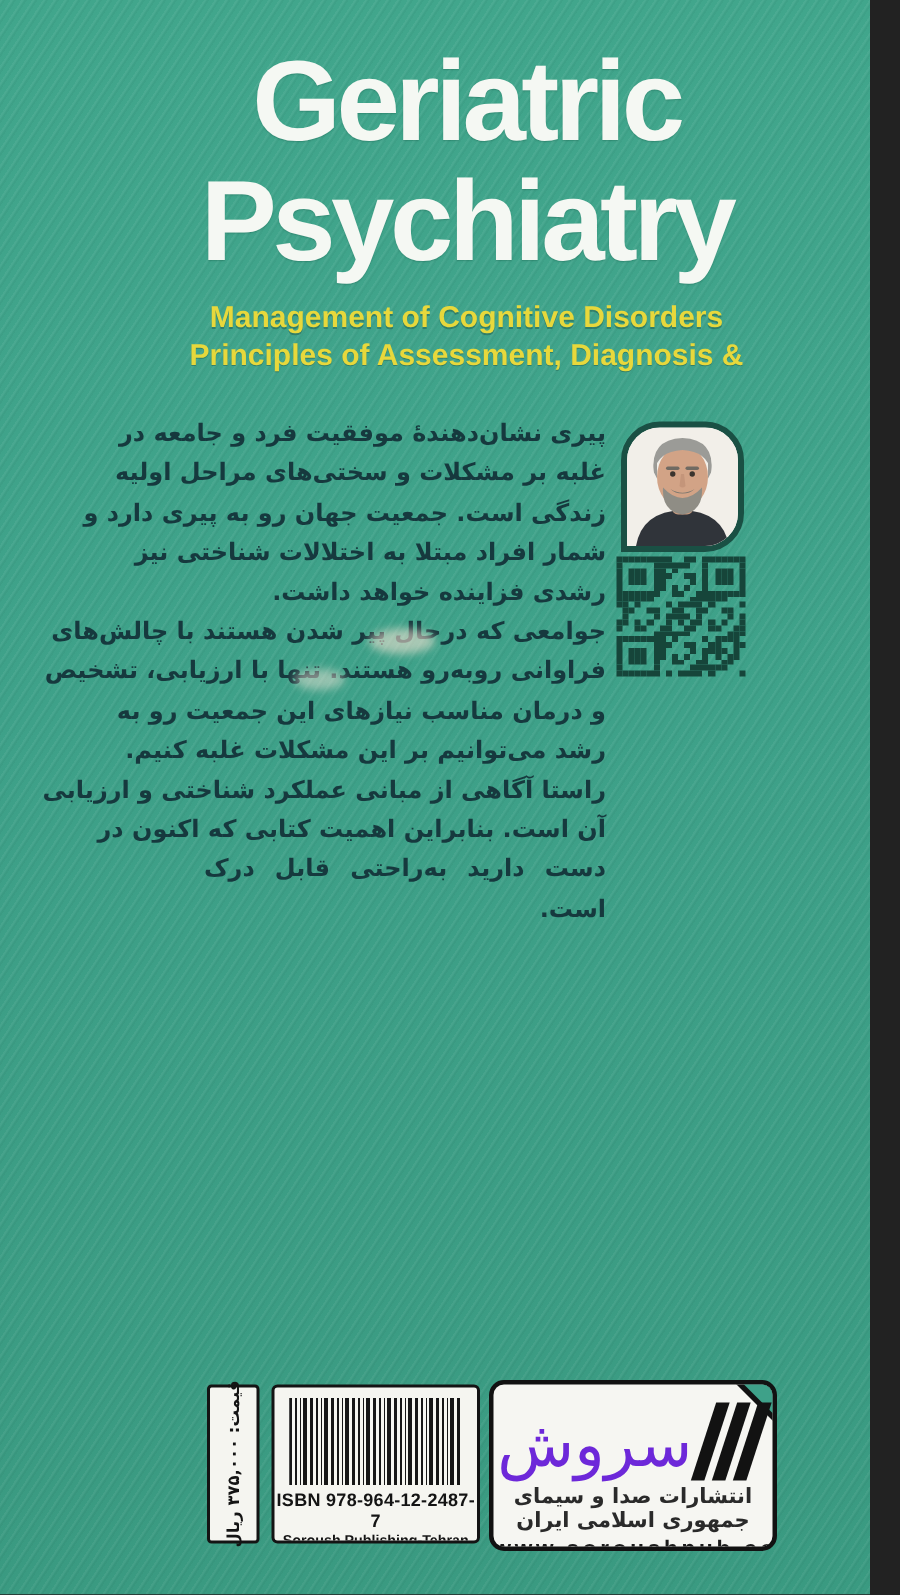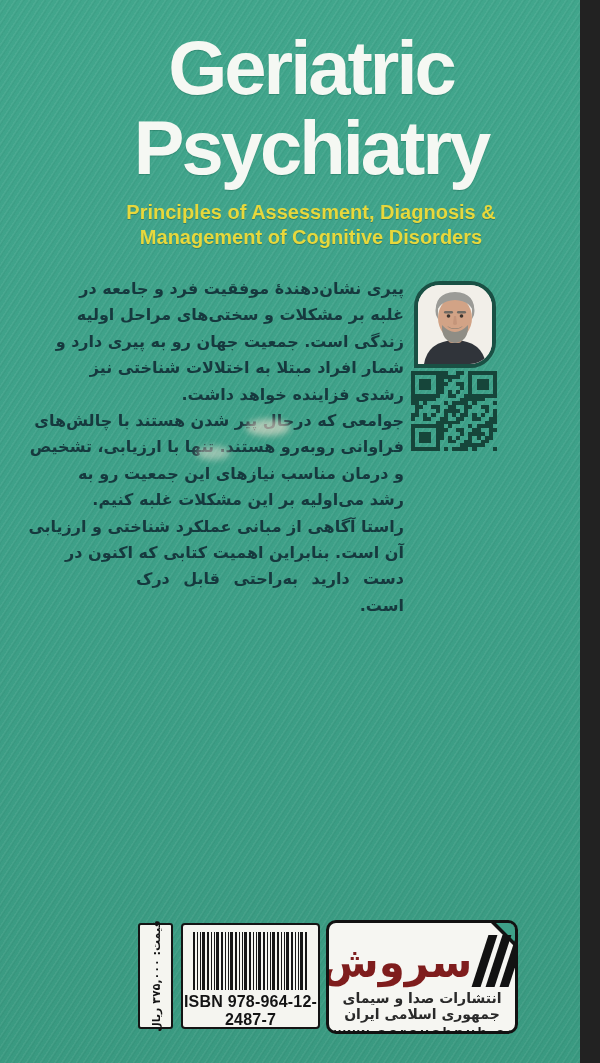--- a/index.html
+++ b/index.html
@@ -63,66 +63,66 @@
     position:absolute;left:181px;top:923px;width:139px;height:106px;
     background:#f5f5f0;border:2px solid #141414;border-radius:4px;box-sizing:border-box;
     text-align:center;overflow:hidden;
   }
   .barcode-bars{
     margin:7px 10px 0 10px;height:58px;background:#f5f5f0;
     background-image:
       repeating-linear-gradient(90deg,#161616 0 2px,transparent 2px 4px,#161616 4px 5px,transparent 5px 9px,#161616 9px 12px,transparent 12px 14px),
       repeating-linear-gradient(90deg,#161616 0 1px,transparent 1px 7px);
   }
-  .isbn-line{margin-top:3px;font-size:16px;font-weight:bold;color:#141414;letter-spacing:.2px;}
+  .isbn-line{margin-top:3px;font-size:12px;font-weight:bold;color:#141414;letter-spacing:.2px;}
   .imprint-line{margin-top:1px;font-size:9.5px;font-weight:bold;color:#141414;}
   .logo-box{
     position:absolute;left:326px;top:920px;width:192px;height:114px;
     background:#f6f6f2;border:3px solid #121212;border-radius:10px;box-sizing:border-box;
     text-align:center;overflow:hidden;
   }
   .notch-edge{position:absolute;top:-3px;right:-3px;width:0;height:0;
     border-top:30px solid #121212;border-left:30px solid transparent;}
   .notch{position:absolute;top:-3px;right:-3px;width:0;height:0;
     border-top:25px solid #3ea189;border-left:25px solid transparent;}
   .logo-row{display:flex;align-items:flex-end;justify-content:center;gap:8px;height:56px;margin-top:8px;}
   .logo-word{
-    font-size:42px;line-height:48px;font-weight:bold;color:#7f1d1d;
+    font-size:42px;line-height:48px;font-weight:normal;color:#6d28d9;
     font-family:"DejaVu Sans",sans-serif;
   }
   .logo-stripes{display:flex;gap:5px;height:52px;transform:skewX(-18deg);margin-right:6px;}
   .logo-stripes i{display:block;width:9px;height:100%;background:#121212;}
   .publisher-name{margin-top:3px;font-size:14px;font-weight:bold;color:#2a2a2a;direction:rtl;
     font-family:"DejaVu Sans",sans-serif;}
   .website{margin-top:2px;font-size:15px;font-weight:bold;color:#1b1b1b;letter-spacing:2.5px;}
 </style>
 </head>
 <body>
 
 <div class="cover">
 
   <div class="title-block">
     <div class="title-line">Geriatric</div>
     <div class="title-line">Psychiatry</div>
     <div class="subtitle">
+      <div class="subtitle-line">Management of Cognitive Disorders</div>
       <div class="subtitle-line">Principles of Assessment, Diagnosis &amp;</div>
-      <div class="subtitle-line">Management of Cognitive Disorders</div>
     </div>
   </div>
 
   <div class="blurb">
     <div class="fa-line">پیری نشان‌دهندهٔ موفقیت فرد و جامعه در</div>
     <div class="fa-line">غلبه بر مشکلات و سختی‌های مراحل اولیه</div>
     <div class="fa-line">زندگی است. جمعیت جهان رو به پیری دارد و</div>
     <div class="fa-line">شمار افراد مبتلا به اختلالات شناختی نیز</div>
     <div class="fa-line fa-line-end">رشدی فزاینده خواهد داشت.</div>
     <div class="fa-line">جوامعی که درحال پیر شدن هستند با چالش‌های</div>
     <div class="fa-line">فراوانی روبه‌رو هستند. تنها با ارزیابی، تشخیص</div>
     <div class="fa-line">و درمان مناسب نیازهای این جمعیت رو به</div>
-    <div class="fa-line">رشد می‌اولیه بر این مشکلات غلبه کنیم.</div>
+    <div class="fa-line">رشد می‌توانیم بر این مشکلات غلبه کنیم.</div>
     <div class="fa-line">راستا آگاهی از مبانی عملکرد شناختی و ارزیابی</div>
     <div class="fa-line">آن است. بنابراین اهمیت کتابی که اکنون در</div>
     <div class="fa-line fa-line-end">دست دارید به‌راحتی قابل درک است.</div>
   </div>
 
   <div class="smudge smudge-1"></div>
   <div class="smudge smudge-2"></div>
 
   <div class="author-photo">
     <svg viewBox="0 0 74 79" xmlns="http://www.w3.org/2000/svg">

